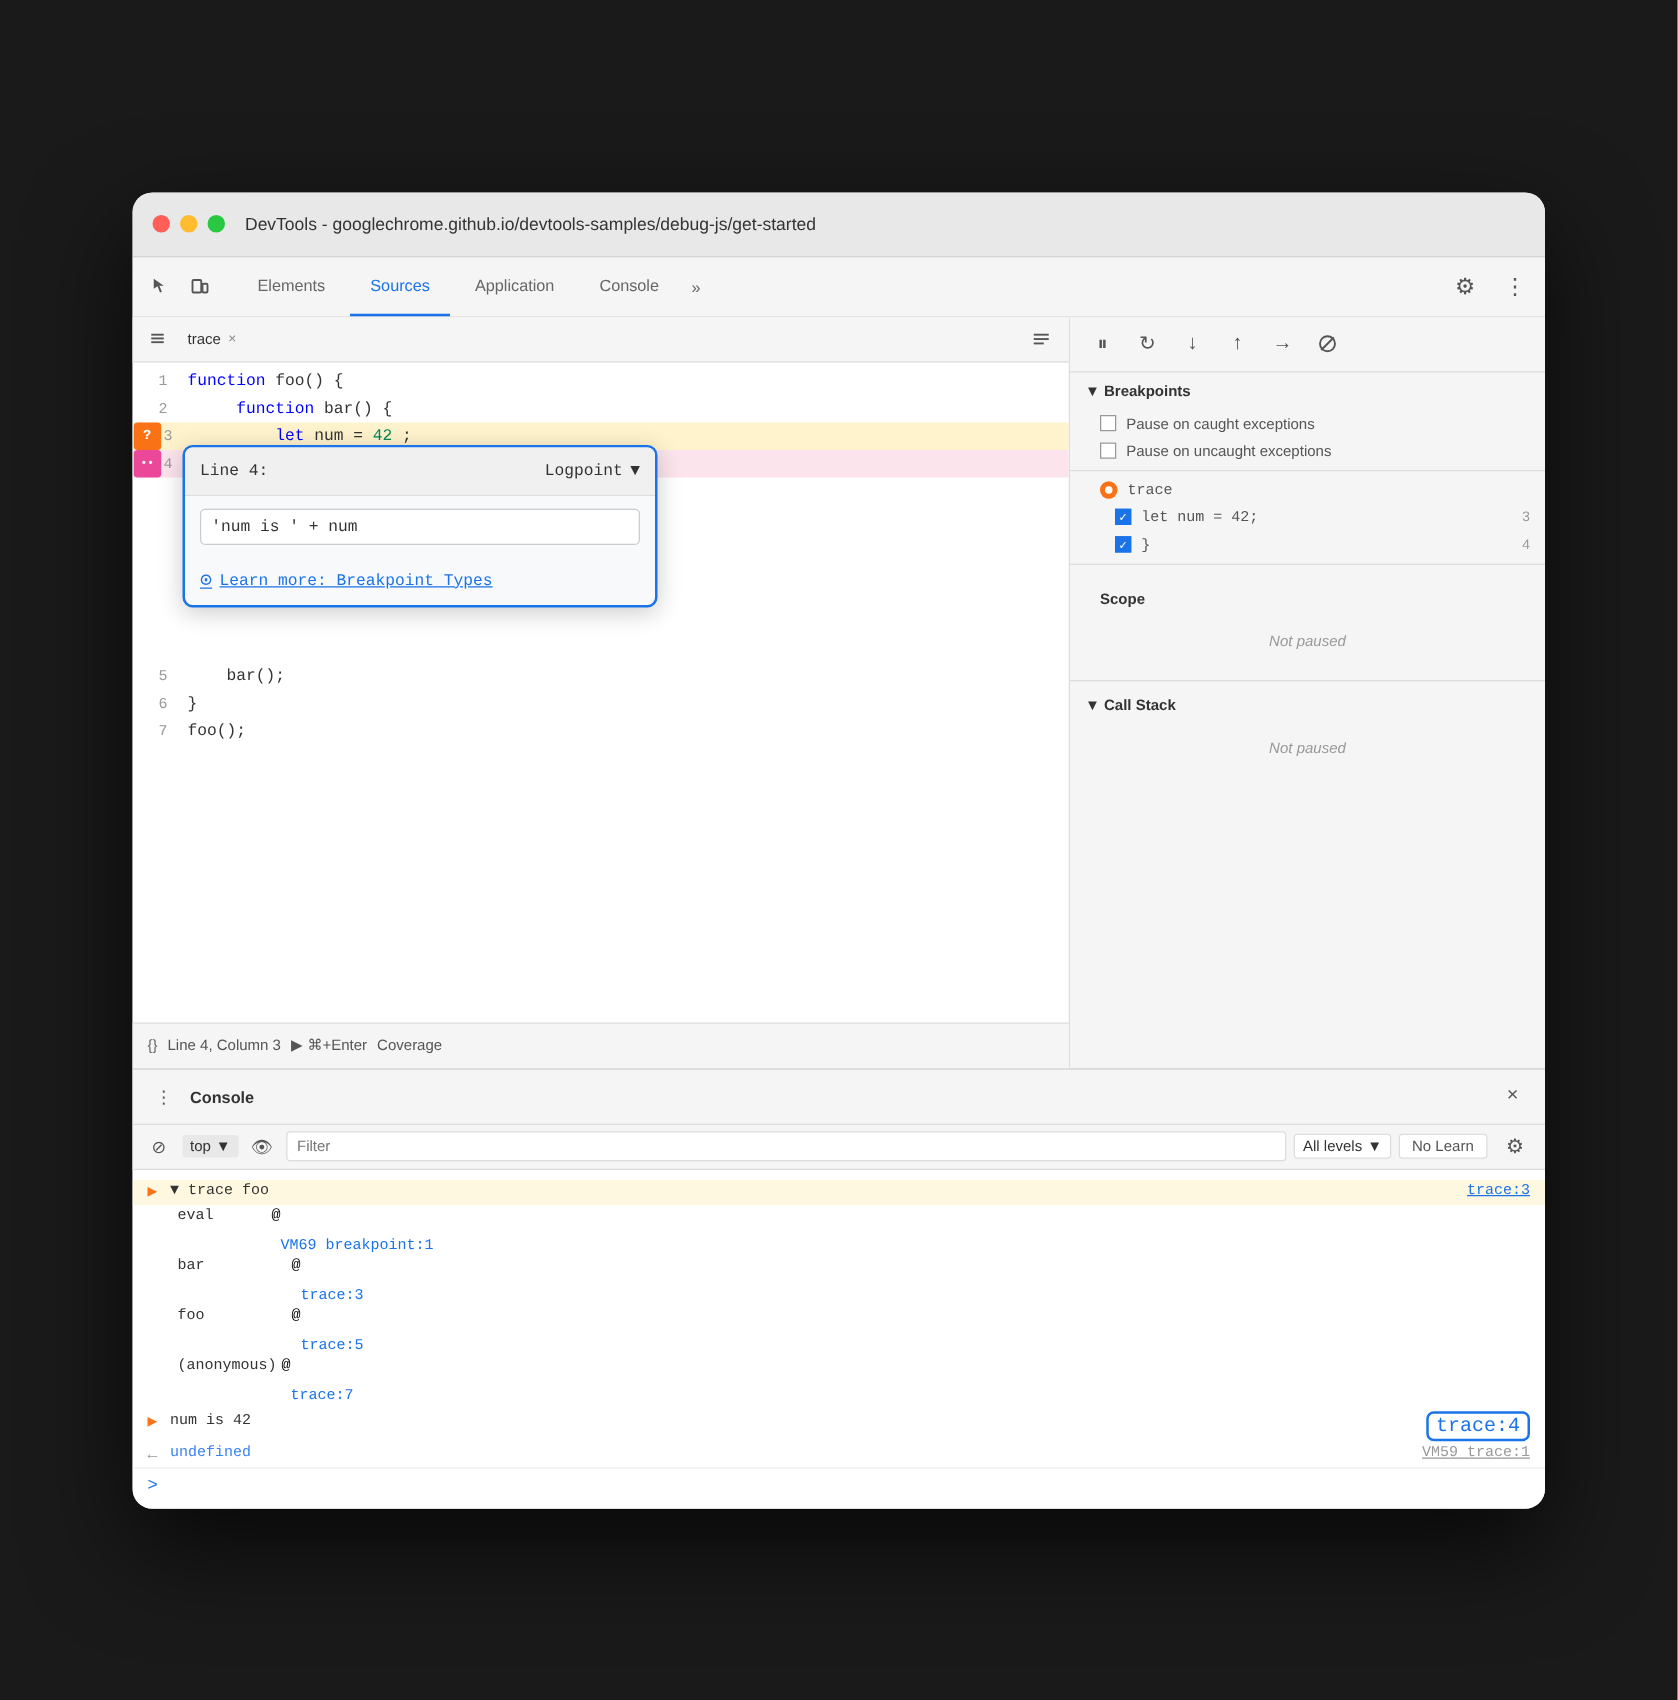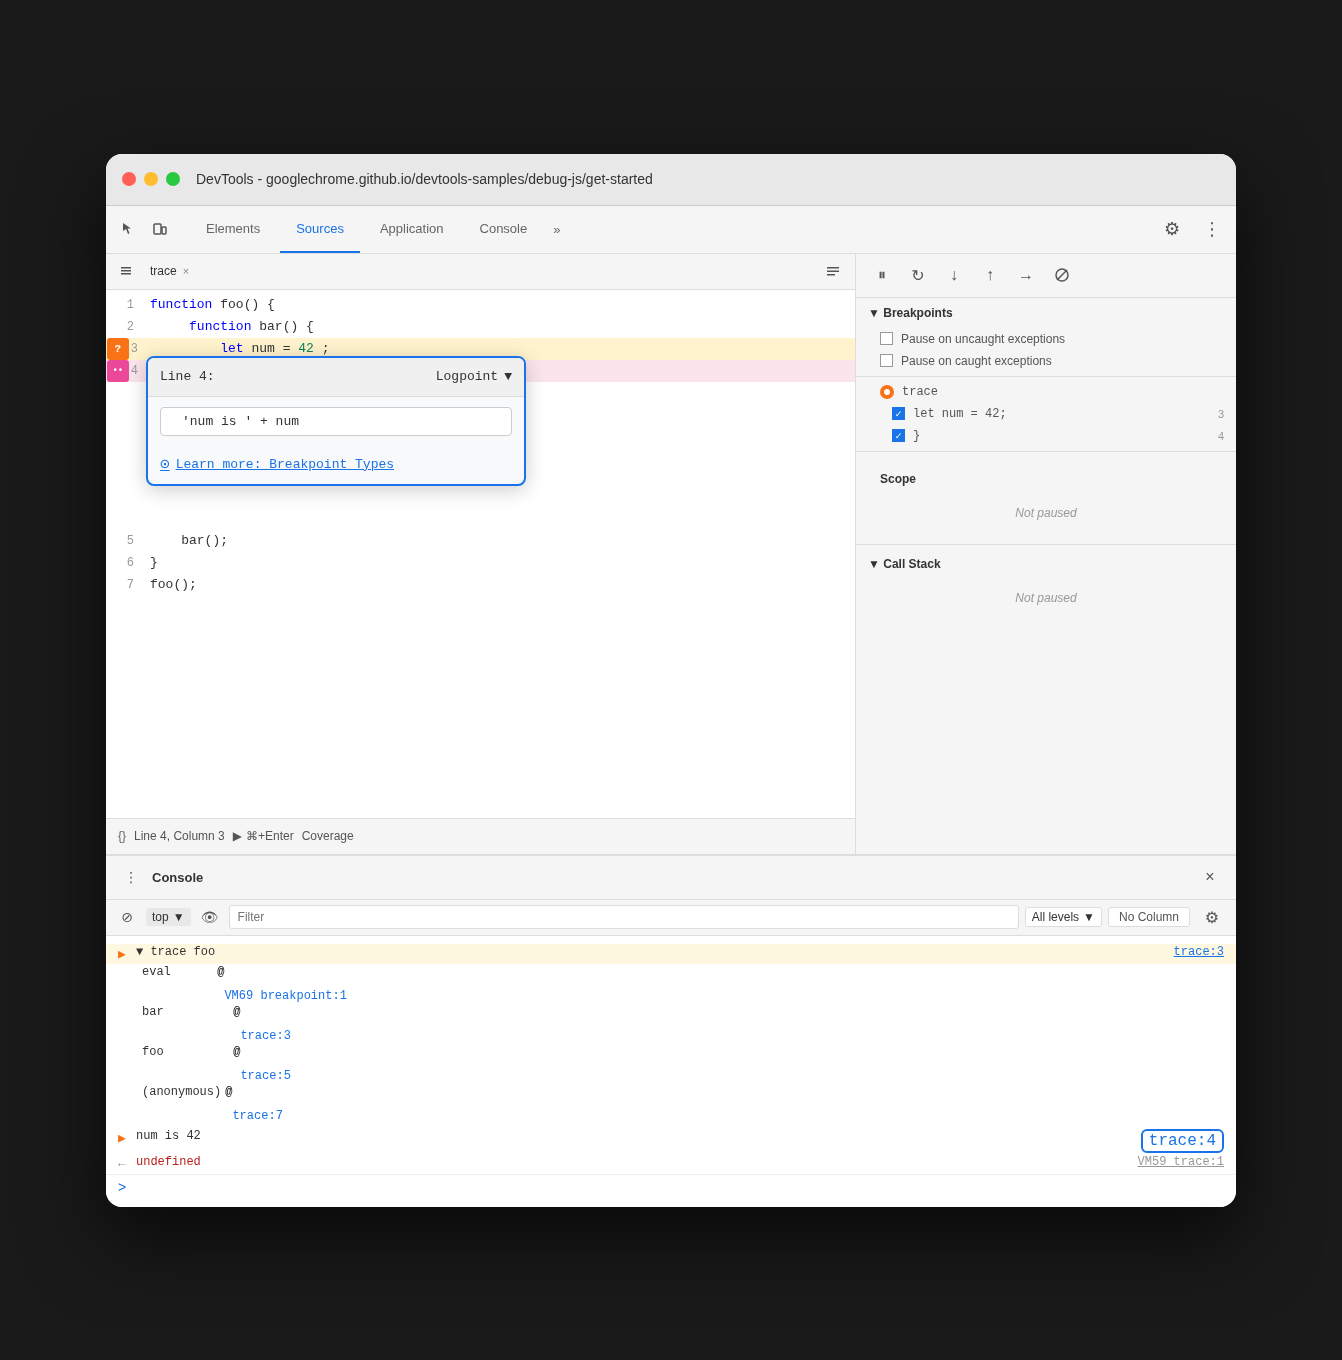--- a/index.html
+++ b/index.html
@@ -252,21 +252,21 @@
       cursor: pointer;
     }
     .logpoint-body {
       padding: 10px 12px;
     }
     .logpoint-input {
       width: 100%;
       background: #fff;
       border: 1px solid #ccc;
       border-radius: 4px;
-      padding: 6px 21px;
+      padding: 6px 8px;
       font-family: 'Courier New', monospace;
       font-size: 13px;
       color: #333;
       outline: none;
     }
     .logpoint-link {
       display: flex;
       align-items: center;
       gap: 6px;
       padding: 8px 12px;
@@ -742,25 +742,25 @@
           </svg>
         </div>
       </div>
 
       <div>
         <div class="section-header">
           <span>▼ Breakpoints</span>
         </div>
         <div class="bp-item">
           <div class="bp-checkbox"></div>
-          <span>Pause on uncaught exceptions</span>
+          <span>Pause on caught exceptions</span>
         </div>
         <div class="bp-item">
           <div class="bp-checkbox"></div>
-          <span>Pause on caught exceptions</span>
+          <span>Pause on uncaught exceptions</span>
         </div>
         <div class="divider"></div>
 
         <div class="bp-item">
           <div class="bp-icon-circle">
             <div class="bp-icon-dot"></div>
           </div>
           <span class="bp-text">trace</span>
         </div>
         <div class="bp-item" style="margin-left:12px;">
@@ -807,21 +807,21 @@
       <div class="console-top-select">
         <span>top</span>
         <span>▼</span>
       </div>
       <div class="console-tb-btn">👁</div>
       <input class="console-filter" placeholder="Filter" style="">
       <div class="console-levels">
         <span>All levels</span>
         <span>▼</span>
       </div>
-      <div class="console-no-issues">No Column</div>
+      <div class="console-no-issues">No Learn</div>
       <div class="settings-btn" style="font-size:16px;cursor:pointer;color:#555;">⚙</div>
     </div>
 
     <div class="console-output">
 
       <div class="console-row warning">
         <span class="orange-arrow console-icon">▶</span>
         <span class="console-text">
           <span style="color:#333;">▼ trace  foo</span>
         </span>
@@ -853,21 +853,21 @@
       </div>
 
       <div class="console-row" style="margin-top:4px;">
         <span class="orange-arrow console-icon">▶</span>
         <span class="console-text">num is 42</span>
         <span class="trace-4-badge">trace:4</span>
       </div>
 
       <div class="console-row">
         <span class="gray-arrow console-icon" style="color:#999;">←</span>
-        <span style="color:#b91c1c;text-align:center;">undefined</span>
+        <span style="color:#3b82f6;text-align:center;">undefined</span>
         <span class="console-right-gray" style="text-decoration:underline;color:#999;">VM59 trace:1</span>
       </div>
 
       <div class="console-input-row">
         <span class="blue-gt console-prompt">&gt;</span>
         <input style="flex: 1 1 0%; border: none; outline: none; font-family: &quot;Courier New&quot;, monospace; font-size: 13px;">
       </div>
     </div>
   </div>
 </div>

